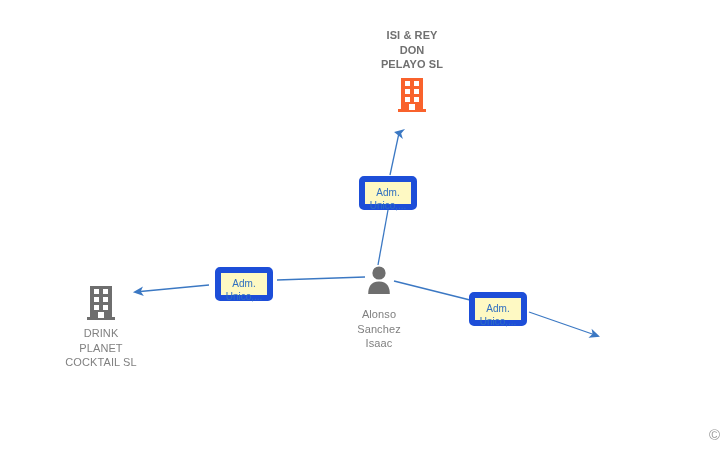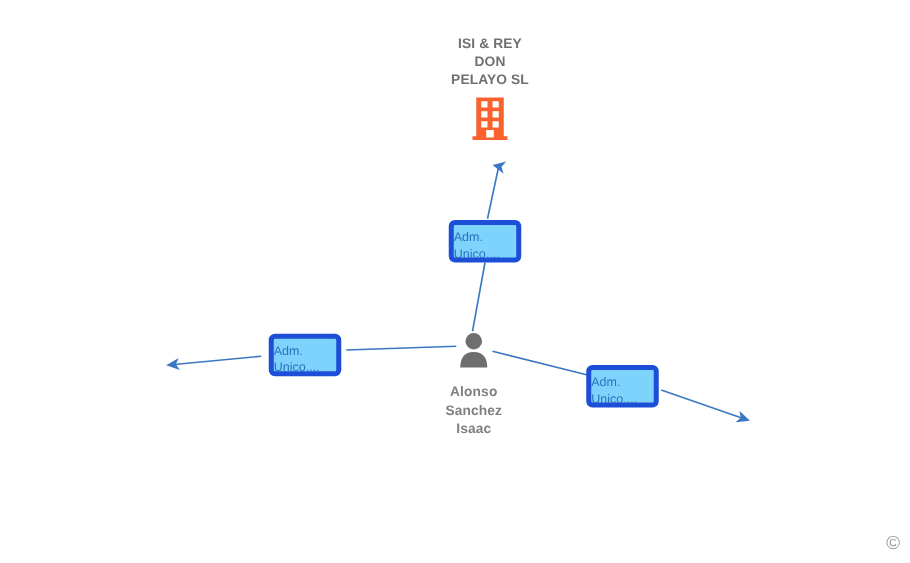--- a/index.html
+++ b/index.html
@@ -32,43 +32,42 @@
     text-align: center;
     width: 140px;
     margin-left: -70px;
   }
   .node-label {
     color: #808080;
     font-size: 11px;
     line-height: 14.5px;
     letter-spacing: 0.1px;
     white-space: pre-line;
-    font-weight: bold;
   }
   .node-label.top {
     font-weight: bold;
     color: #707070;
   }
   .icon-wrap {
     display: block;
     height: 40px;
     line-height: 0;
   }
 
   
   .edge-label {
     position: absolute;
     box-sizing: border-box;
-    border: 4px solid #1d4ed8;
+    border: 6px solid #1d4ed8;
     border-radius: 5px;
-    background: #7dd3fc;
+    background: #fef9c3;
     color: #2f6fc0;
     font-size: 10px;
     line-height: 13px;
-    text-align: left;
+    text-align: center;
     padding-top: 4px;
     width: 58px;
     height: 34px;
   }
   .edge-label span {
     display: block;
   }
 
   
   #watermark {
@@ -136,21 +135,21 @@
   <div class="edge-label" style="left:215px; top:267px;">
     <span>Adm.</span>
     <span>Unico,...</span>
   </div>
 
   <div class="edge-label" style="left:469px; top:292px;">
     <span>Adm.</span>
     <span>Unico,...</span>
   </div>
 
-  <div class="node" style="left:392px; top:28px;">
+  <div class="node" style="left:412px; top:28px;">
     <div class="node-label top">ISI &amp; REY
 DON
 PELAYO  SL</div>
     <span class="icon-wrap">
       <svg width="30" height="38" viewBox="0 0 30 38" style="margin-top:4px;">
         <rect x="4" y="2" width="22" height="32" fill="#f9622c"></rect>
         <rect x="1" y="33" width="28" height="3" fill="#f9622c"></rect>
         <rect x="8" y="5" width="5" height="5" fill="#ffffff"></rect>
         <rect x="17" y="5" width="5" height="5" fill="#ffffff"></rect>
         <rect x="8" y="13" width="5" height="5" fill="#ffffff"></rect>
@@ -167,19 +166,37 @@
       <svg width="28" height="30" viewBox="0 0 28 30">
         <circle cx="14" cy="8" r="6.6" fill="#6e6e6e"></circle>
         <path d="M14,16.5 C5.5,16.5 3.2,22.5 3.2,29 L24.8,29 C24.8,22.5 22.5,16.5 14,16.5 Z" fill="#6e6e6e"></path>
       </svg>
     </span>
     <div class="node-label" style="margin-top:2px;">Alonso
 Sanchez
 Isaac</div>
   </div>
 
+  <div class="node" style="left:101px; top:284px;">
+    <span class="icon-wrap">
+      <svg width="30" height="38" viewBox="0 0 30 38">
+        <rect x="4" y="2" width="22" height="32" fill="#6e6e6e"></rect>
+        <rect x="1" y="33" width="28" height="3" fill="#6e6e6e"></rect>
+        <rect x="8" y="5" width="5" height="5" fill="#ffffff"></rect>
+        <rect x="17" y="5" width="5" height="5" fill="#ffffff"></rect>
+        <rect x="8" y="13" width="5" height="5" fill="#ffffff"></rect>
+        <rect x="17" y="13" width="5" height="5" fill="#ffffff"></rect>
+        <rect x="8" y="21" width="5" height="5" fill="#ffffff"></rect>
+        <rect x="17" y="21" width="5" height="5" fill="#ffffff"></rect>
+        <rect x="12" y="28" width="6" height="6" fill="#ffffff"></rect>
+      </svg>
+    </span>
+    <div class="node-label" style="margin-top:2px;">DRINK
+PLANET
+COCKTAIL  SL</div>
+  </div>
 
 
   <div id="watermark">
     <span class="copy">©</span>
   </div>
 
 </div>
 
 </body></html>

